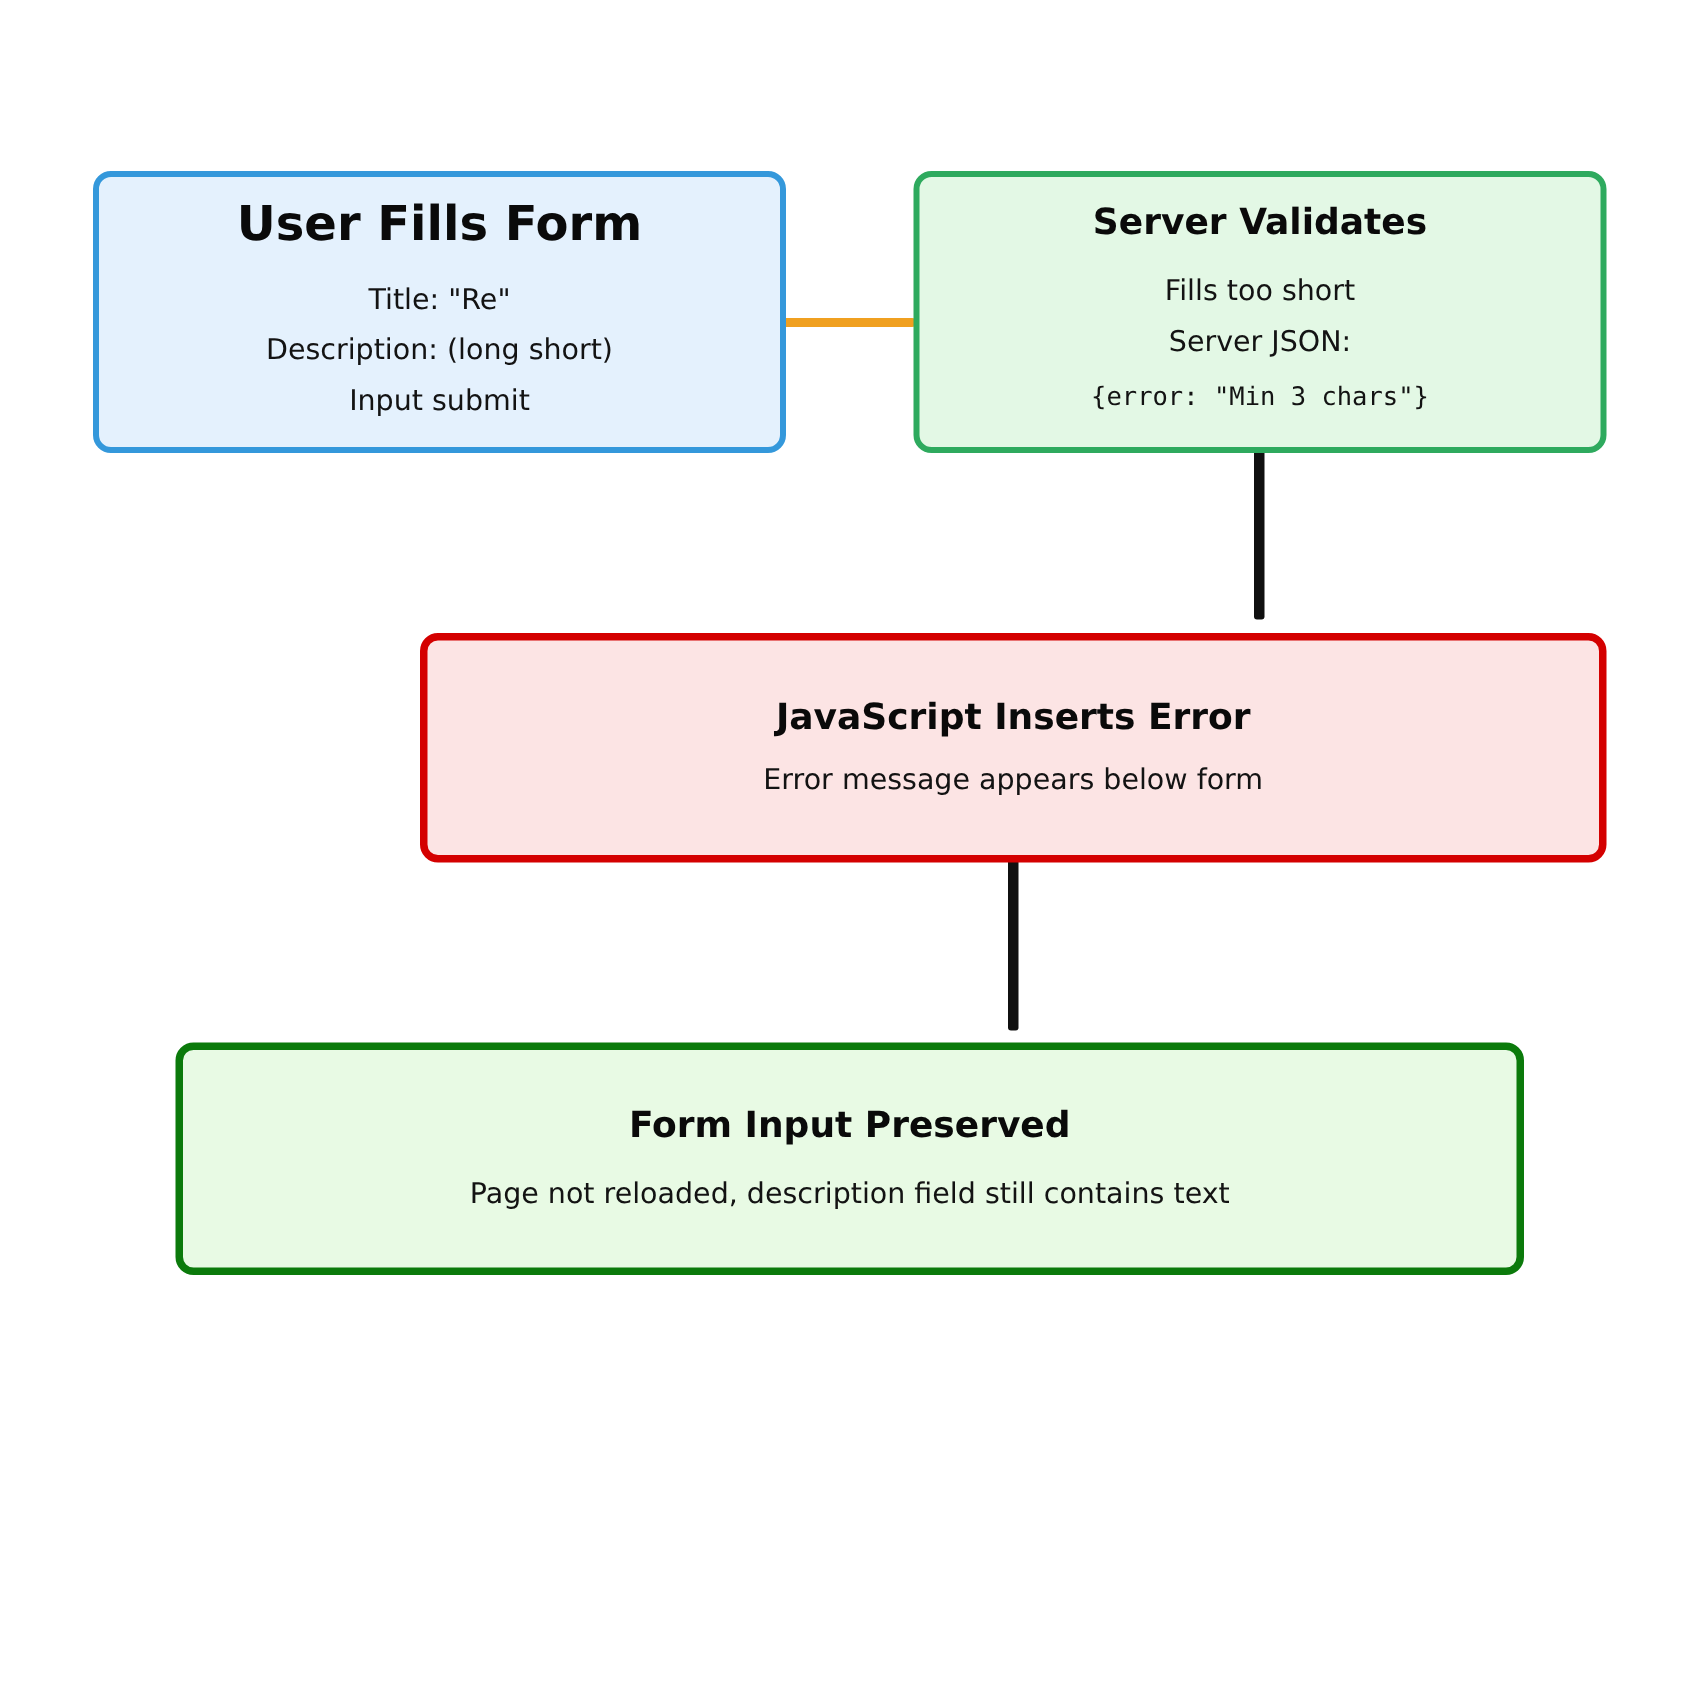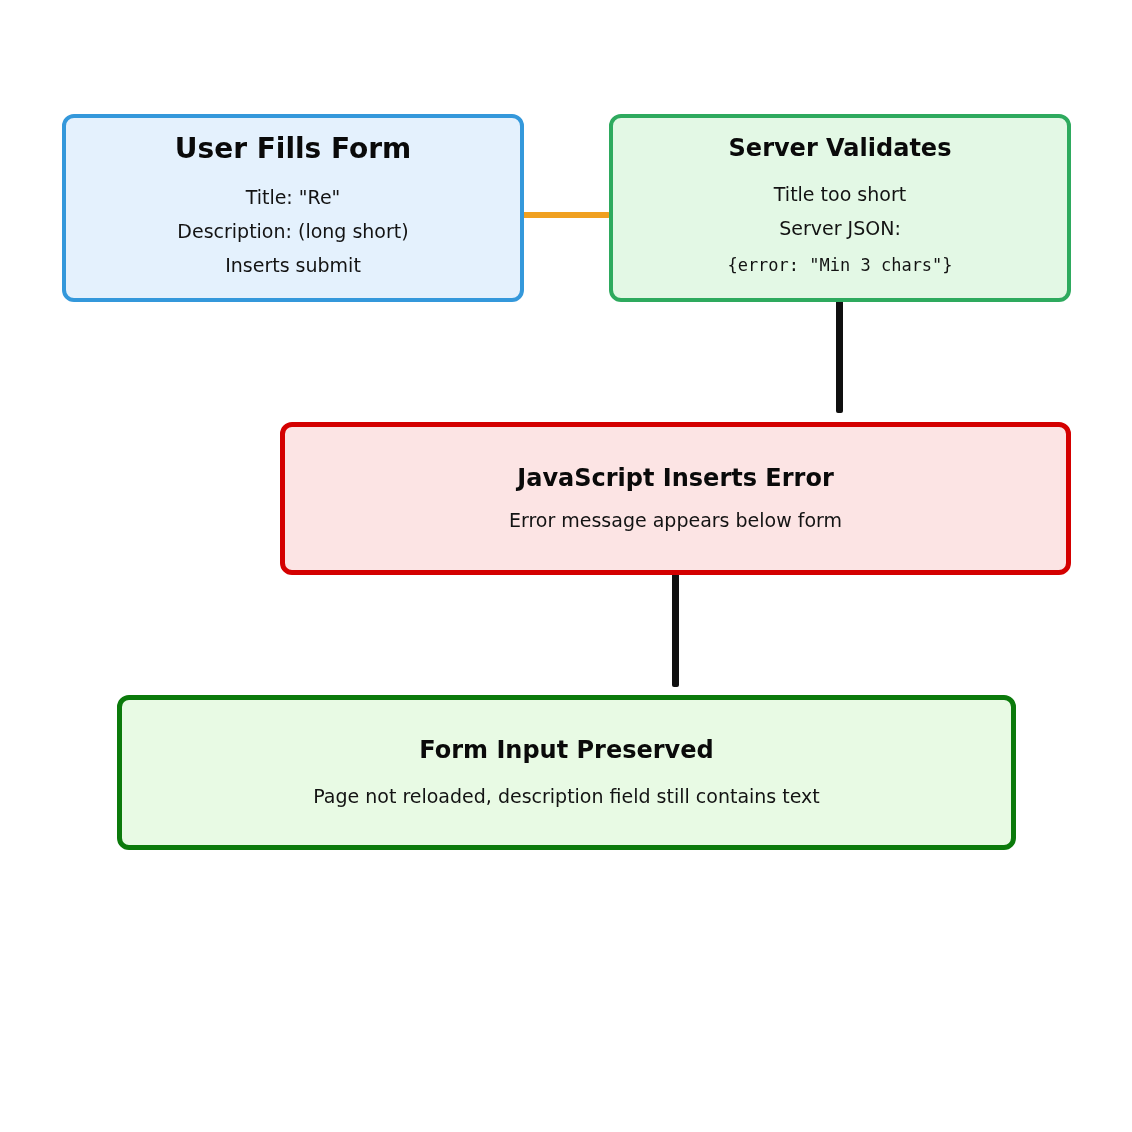--- a/index.html
+++ b/index.html
@@ -59,21 +59,21 @@
     font-family: "DejaVu Sans Mono", monospace;
   }
 
   
   #node-user-fills-form {
     left: 62px;  top: 114px;
     width: 462px; height: 188px;
     border: 4px solid #3498db;
     background: #e4f1fd;
   }
-  #node-user-fills-form .node-title { font-size: 28px; margin-bottom: 16px; text-align: right; }
+  #node-user-fills-form .node-title { font-size: 32px; margin-bottom: 16px; text-align: right; }
   #node-user-fills-form .node-line  { font-size: 19px; margin: 6px 0; }
 
   
   #node-server-validates {
     left: 609px; top: 114px;
     width: 462px; height: 188px;
     border: 4px solid #ec4899;
     background: #e3f8e5;
   }
   #node-server-validates .node-title { font-size: 24px; margin-bottom: 16px; }
@@ -122,26 +122,26 @@
   <div class="edge edge-h" id="edge-form-to-server" style="background: rgb(240, 160, 32);"></div>
 
   <div class="edge edge-v" id="edge-server-to-js" style="background: rgb(16, 16, 16);"></div>
 
   <div class="edge edge-v" id="edge-js-to-preserved" style="background: rgb(16, 16, 16);"></div>
 
   <div class="node" id="node-user-fills-form" style="border-color: rgb(52, 152, 219); background: rgb(228, 241, 253);">
     <div class="node-title">User Fills Form</div>
     <div class="node-line">Title: "Re"</div>
     <div class="node-line">Description: (long short)</div>
-    <div class="node-line">Inserts submit</div>
+    <div class="node-line">Input submit</div>
   </div>
 
   <div class="node" id="node-server-validates" style="border-color: rgb(46, 170, 94); background: rgb(227, 248, 229);">
     <div class="node-title">Server Validates</div>
-    <div class="node-line">Title too short</div>
+    <div class="node-line">Fills too short</div>
     <div class="node-line">Server JSON:</div>
     <div class="node-line mono">{error: "Min 3 chars"}</div>
   </div>
 
   <div class="node" id="node-javascript-inserts-error" style="border-color: rgb(212, 0, 0); background: rgb(252, 228, 228);">
     <div class="node-title">JavaScript Inserts Error</div>
     <div class="node-line">Error message appears below form</div>
   </div>
 
   <div class="node" id="node-form-input-preserved" style="border-color: rgb(11, 122, 11); background: rgb(232, 250, 228);">

